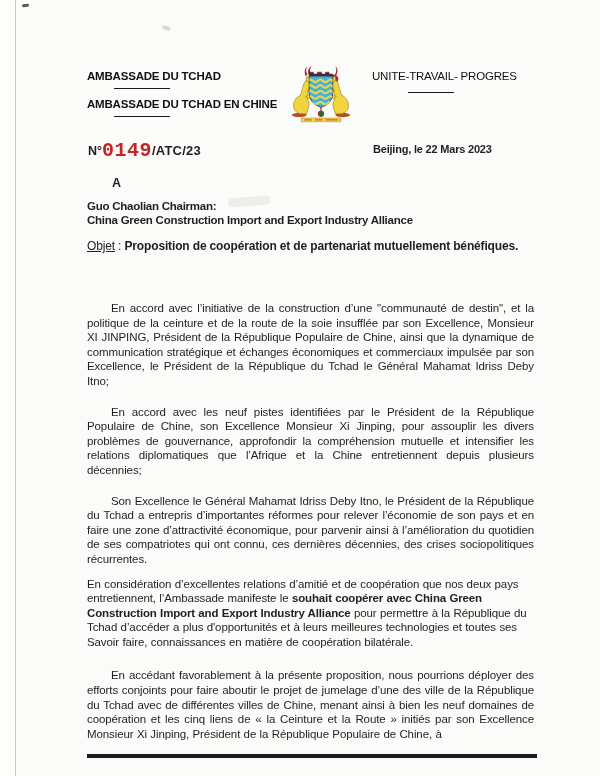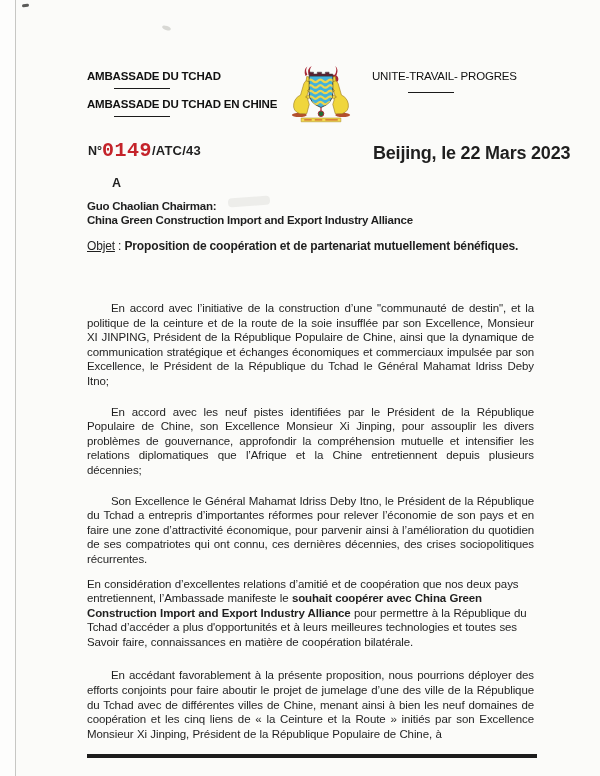--- a/index.html
+++ b/index.html
@@ -26,21 +26,21 @@
   .hdr-right .ln{line-height:13px;white-space:nowrap;}
   .hdr-right .rule{width:46px;border-top:1.6px solid #1a1a1a;margin:9px 0 0 36px;}
   .emblem{position:absolute;left:283px;top:61px;width:76px;height:62px;}
   .emblem svg{width:100%;height:100%;display:block;}
 
   
   .ref{position:absolute;left:88px;top:139px;white-space:nowrap;}
   .ref .pfx{font-weight:bold;font-size:12.5px;vertical-align:baseline;}
   .ref .num{font-family:Liberation Mono, monospace;font-size:20px;font-weight:600;color:#c4232a;letter-spacing:0.5px;vertical-align:-1px;}
   .ref .sfx{font-weight:bold;font-size:13px;letter-spacing:0.2px;}
-  .date{position:absolute;left:373px;top:143px;font-weight:bold;font-size:18px;letter-spacing:-0.2px;white-space:nowrap;}
+  .date{position:absolute;left:373px;top:143px;font-weight:bold;font-size:11px;letter-spacing:-0.2px;white-space:nowrap;}
 
   
   .salut{position:absolute;left:112px;top:176px;font-weight:bold;font-size:12.5px;}
   .recipient{position:absolute;left:87px;top:199px;font-weight:bold;font-size:11.5px;letter-spacing:-0.25px;line-height:14px;white-space:nowrap;}
 
   
   .subject{position:absolute;left:87px;top:239px;width:447px;font-size:12px;line-height:15px;letter-spacing:-0.15px;font-weight:bold;}
   .subject .lbl{font-weight:normal;text-decoration:underline;}
   .subject .sep{font-weight:normal;}
 
@@ -128,21 +128,21 @@
       </g>
     </svg>
   </div>
 
   <div class="hdr-right">
     <div class="ln">UNITE-TRAVAIL- PROGRES</div>
     <div class="rule"></div>
   </div>
 
   <div class="ref">
-    <span class="pfx">N°</span><span class="num">0149</span><span class="sfx">/ATC/43</span>
+    <span class="pfx">N°</span><span class="num">0149</span><span class="sfx">/ATC/23</span>
   </div>
   <div class="date">Beijing, le 22 Mars 2023</div>
 
   <div class="salut">A</div>
   <div class="recipient">
     <div>Guo Chaolian Chairman:</div>
     <div>China Green Construction Import and Export Industry Alliance</div>
   </div>
 
   <div class="subject">

